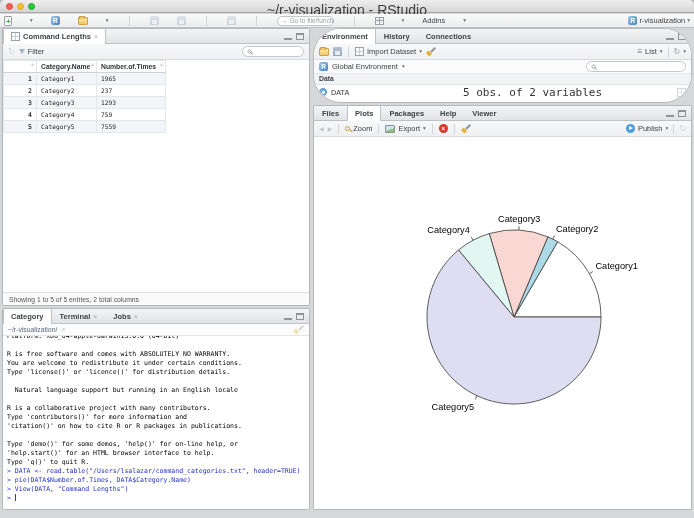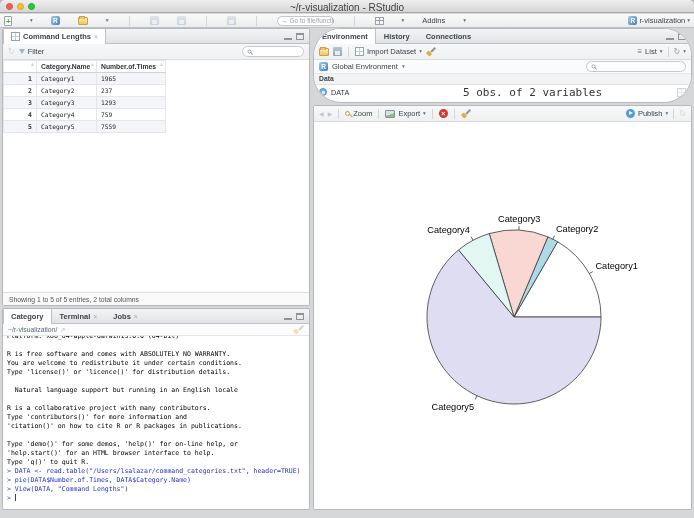--- a/index.html
+++ b/index.html
@@ -5,21 +5,21 @@
   * { margin:0; padding:0; box-sizing:border-box; }
   html,body { width:694px; height:518px; background:#b9bcbf; font-family:"Liberation Sans","DejaVu Sans",sans-serif; overflow:hidden; }
   .window { position:absolute; left:0; top:0; width:694px; height:518px; background:#d5d7d9; border-radius:5px 5px 0 0; overflow:hidden; }
 
   
   .titlebar { position:absolute; left:0; top:0; width:694px; height:13px; background:linear-gradient(#eeeeee,#d6d6d6); border-bottom:1px solid #a8a8a8; border-radius:5px 5px 0 0; }
   .tl { position:absolute; top:3px; width:7px; height:7px; border-radius:50%; }
   .tl.red { left:6px; background:#f35f57; border:0.5px solid #d94c43; }
   .tl.yellow { left:17px; background:#fdbd2e; border:0.5px solid #dba327; }
   .tl.green { left:28px; background:#28c83f; border:0.5px solid #1da932; }
-  .win-title { position:absolute; left:0; right:0; top:2px; text-align:center; font-size:10px; color:#3f3f3f; }
+  .win-title { position:absolute; left:0; right:0; top:2px; text-align:center; font-size:14px; color:#3f3f3f; }
 
   
   .main-toolbar { position:absolute; left:0; top:14px; width:694px; height:14px; background:linear-gradient(#fafafa,#ebeced); border-bottom:1px solid #bfc2c5; display:flex; align-items:center; padding:0 4px; gap:18px; font-size:7.5px; color:#3e4347; }
   .mt-right { margin-left:auto; display:flex; align-items:center; gap:2px;justify-content:center; }
   .goto-box { width:57px; height:10px; border:1px solid #c4c7ca; border-radius:5px; background:#fff; display:flex; align-items:center; padding:0 3px; gap:2px; }
   .goto-box input { border:none; outline:none; width:44px; font-size:6.5px; color:#333; background:transparent; }
   .goto-box input::placeholder { color:#9aa0a5; }
   .vsep { width:1px; height:10px; background:#d2d4d6; margin:0 2px; }
 
   
@@ -311,20 +311,41 @@
     <div class="env-section">Data</div>
     <div class="env-row">
       <span class="ic ic-data-obj"></span>
       <span class="obj-name">DATA</span>
       <span class="obj-sum">5 obs. of 2 variables</span>
       <span class="ic ic-grid"></span>
     </div>
   </div>
 
   <div class="panel" id="plots-panel">
+    <div class="tabstrip">
+      <div class="tab">
+          <span>Files</span>
+        </div>
+      <div class="tab active">
+          <span>Plots</span>
+        </div>
+      <div class="tab">
+          <span>Packages</span>
+        </div>
+      <div class="tab">
+          <span>Help</span>
+        </div>
+      <div class="tab">
+          <span>Viewer</span>
+        </div>
+      <div class="winbtns">
+        <span class="wb-min"></span>
+        <span class="wb-max"></span>
+      </div>
+    </div>
     <div class="pane-toolbar">
       <span class="ic-arrow">◀</span>
       <span class="ic-arrow">▶</span>
       <span class="vsep"></span>
       <button class="tbtn">
         <span class="mag amber"></span>
         <span>Zoom</span>
       </button>
       <span class="vsep"></span>
       <button class="tbtn">

